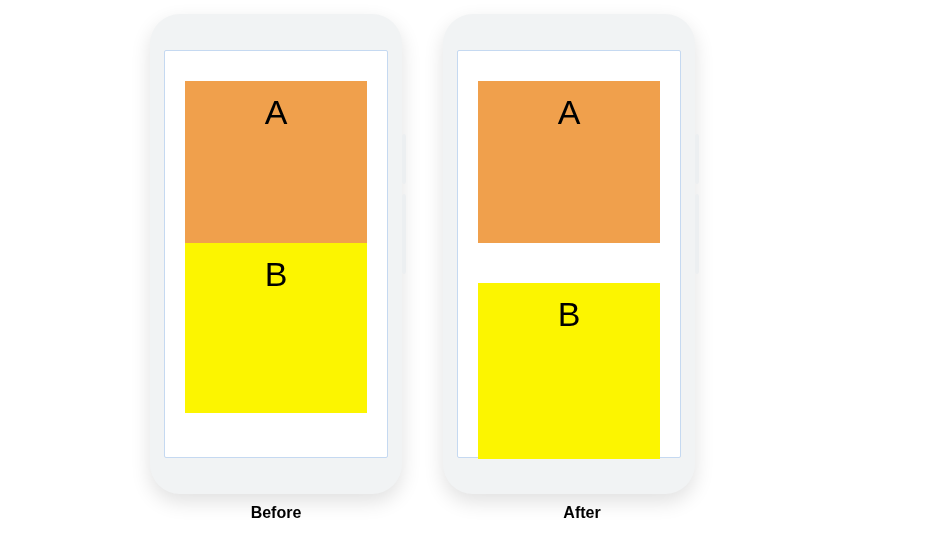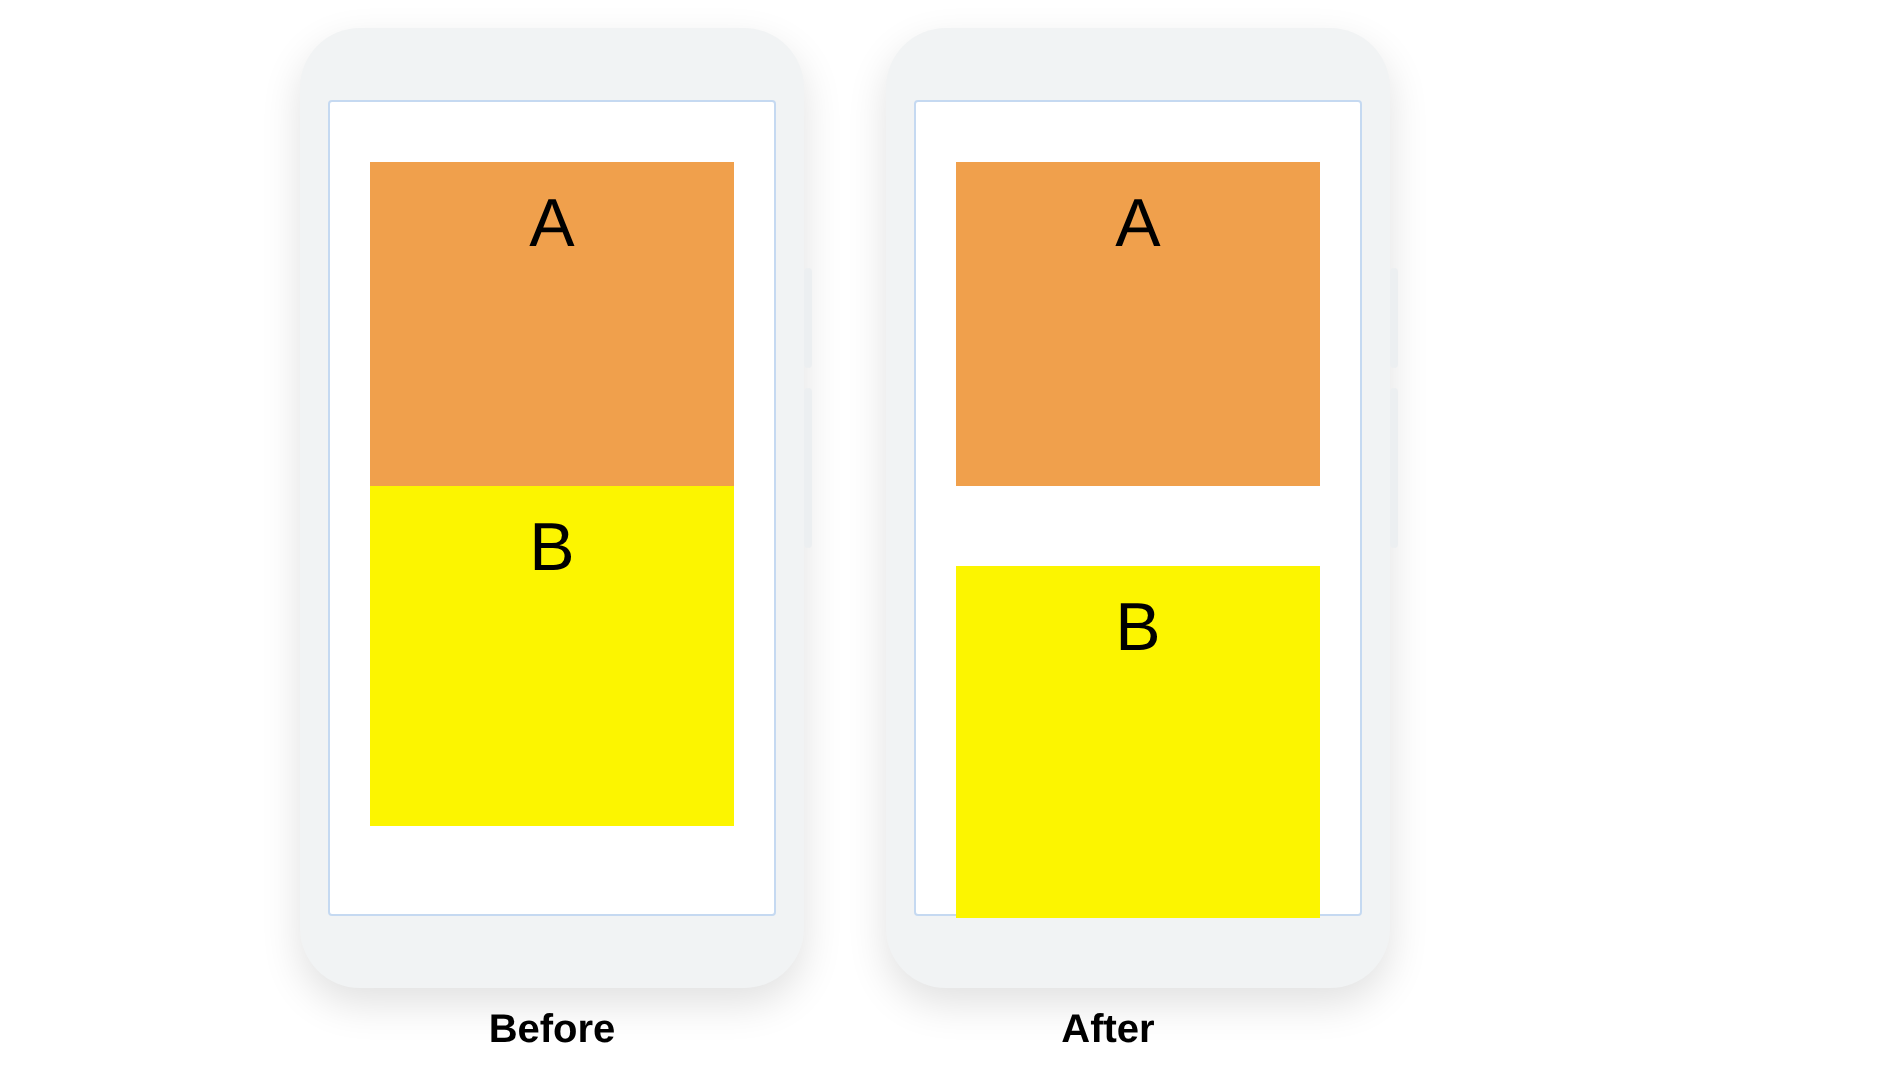--- a/index.html
+++ b/index.html
@@ -68,30 +68,30 @@
     color: #000;
     box-sizing: border-box;
   }
   .blk.orange { background: #f0a04c; }
   .blk.yellow { background: #fcf500; }
 
   .caption {
     position: absolute;
     width: 252px;
     text-align: center;
-    font-size: 20px;
+    font-size: 16px;
     font-weight: 600;
     color: #000;
   }
 
   
   #phone-before { left: 150px; top: 14px; }
   #phone-after  { left: 443px; top: 14px; }
   #cap-before   { left: 150px; top: 504px; }
-  #cap-after    { left: 428px; top: 504px; }
+  #cap-after    { left: 456px; top: 504px; }
 
   
   #before-a { left: 20px; top: 30px;  width: 182px; height: 162px; padding-top: 12px; }
   #before-b { left: 20px; top: 192px; width: 182px; height: 170px; padding-top: 12px; }
 
   #after-a  { left: 20px; top: 30px;  width: 182px; height: 162px; padding-top: 12px; }
   #after-b  { left: 20px; top: 232px; width: 182px; height: 176px; padding-top: 12px; }
 </style>
 </head>
 <body>

